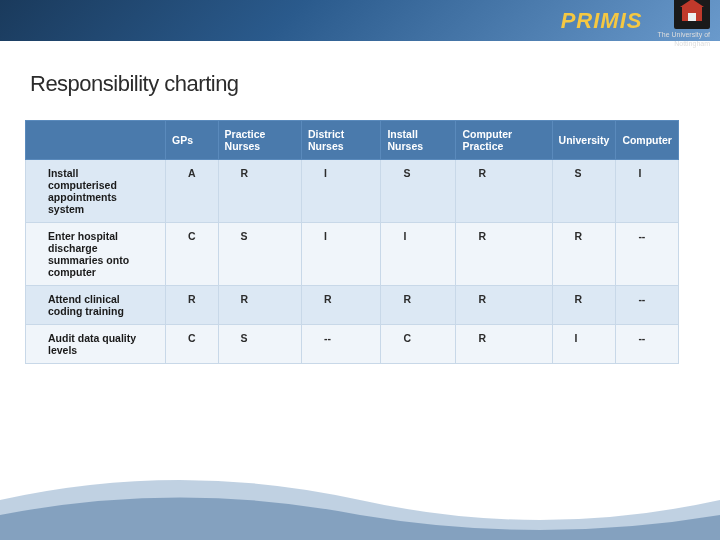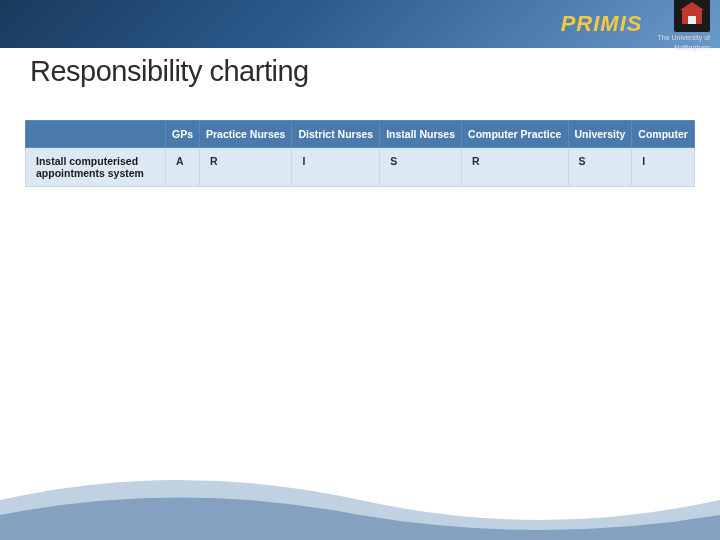--- a/index.html
+++ b/index.html
@@ -10,21 +10,21 @@
       background: #ffffff;
       font-family: Arial, sans-serif;
       overflow: hidden;
       position: relative;
     }
 
     
     .header-bar {
       position: absolute;
       top: 0; left: 0; right: 0;
-      height: 48px;
+      height: 41px;
       background: linear-gradient(135deg, #1a3a5c 0%, #2a5a8c 40%, #4a7aac 70%, #6a9acc 100%);
       display: flex;
       align-items: center;
       justify-content: flex-end;
       padding-right: 10px;
     }
 
     .logo-primis {
       color: #f5c842;
       font-size: 22px;
@@ -49,42 +49,42 @@
       background: #1a1a1a;
       border-radius: 2px;
       display: flex;
       align-items: center;
       justify-content: center;
     }
 
     
     .page-title {
       position: absolute;
-      top: 55px;
+      top: 71px;
       left: 30px;
-      font-size: 29px;
+      font-size: 22px;
       font-weight: 300;
       color: #2c2c2c;
       letter-spacing: -0.5px;
     }
 
     
     .bottom-wave {
       position: absolute;
       bottom: 0; left: 0; right: 0;
       height: 80px;
       overflow: hidden;
     }
 
     
     .table-container {
       position: absolute;
       top: 120px;
       left: 25px;
-      right: 25px;
+      right: 41px;
     }
 
     table {
       width: 100%;
       border-collapse: collapse;
       font-size: 11px;
     }
 
     
     thead tr th {
@@ -96,21 +96,21 @@
       font-size: 10.5px;
       border: 1px solid #5a8abc;
     }
 
     thead tr th:first-child {
       width: 140px;
     }
 
     
     tbody tr td {
-      padding: 7px 10px;
+      padding: 7px 22px;
       border: 1px solid #c8d8e8;
       vertical-align: top;
       font-size: 10.5px;
       color: #2c2c2c;
       font-weight: bold;
     }
 
     tbody tr:nth-child(odd) {
       background-color: #dce8f4;
     }
@@ -162,20 +162,50 @@
     <tr>
           <td>Install computerised appointments system</td>
           <td>A</td>
           <td>R</td>
           <td>I</td>
           <td>S</td>
           <td>R</td>
           <td>S</td>
           <td>I</td>
         </tr>
+        <tr>
+          <td>Enter hospital discharge summaries onto computer</td>
+          <td>C</td>
+          <td>S</td>
+          <td>I</td>
+          <td>I</td>
+          <td>R</td>
+          <td>R</td>
+          <td>--</td>
+        </tr>
+        <tr>
+          <td>Attend clinical coding training</td>
+          <td>R</td>
+          <td>R</td>
+          <td>R</td>
+          <td>R</td>
+          <td>R</td>
+          <td>R</td>
+          <td>--</td>
+        </tr>
+        <tr>
+          <td>Audit data quality levels</td>
+          <td>C</td>
+          <td>S</td>
+          <td>--</td>
+          <td>C</td>
+          <td>R</td>
+          <td>I</td>
+          <td>--</td>
+        </tr>
       </tbody>
   </table>
 </div>
 
 <div class="bottom-wave">
   <svg viewBox="0 0 720 80" preserveAspectRatio="none" width="720" height="80">
     <path d="M0,40 Q180,0 360,40 Q540,80 720,40 L720,80 L0,80 Z" fill="#4a7aac" opacity="0.35"></path>
     <path d="M0,55 Q180,20 360,55 Q540,85 720,55 L720,80 L0,80 Z" fill="#2a5a8c" opacity="0.4"></path>
   </svg>
 </div>

